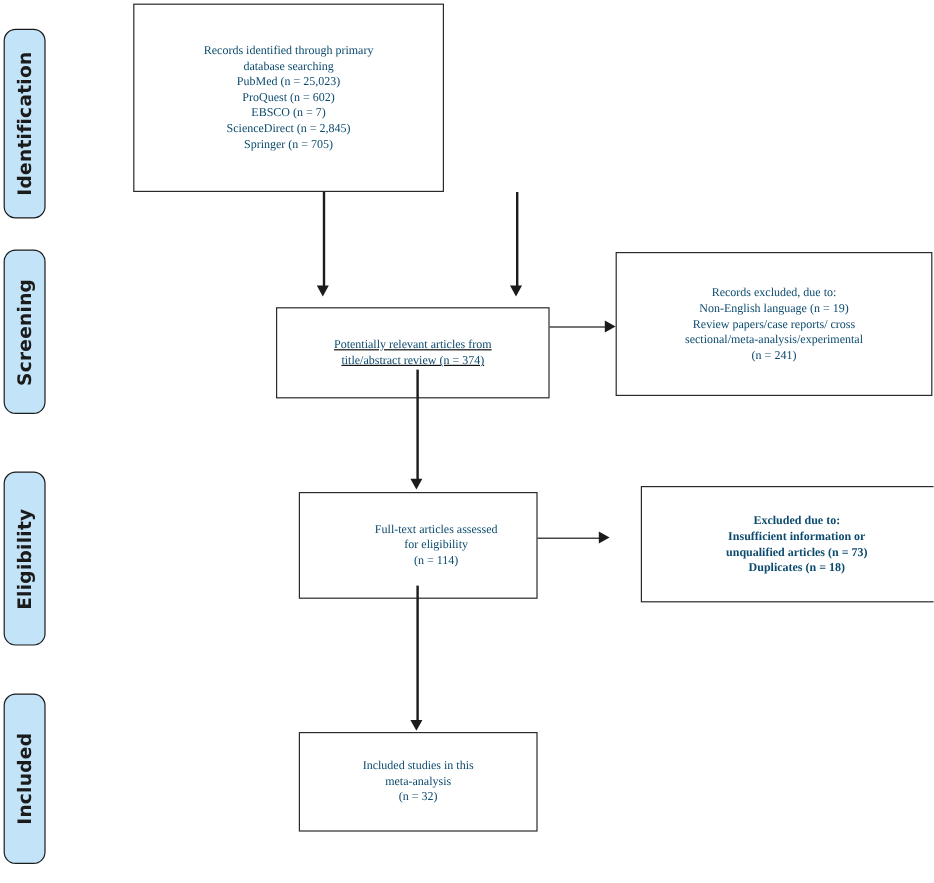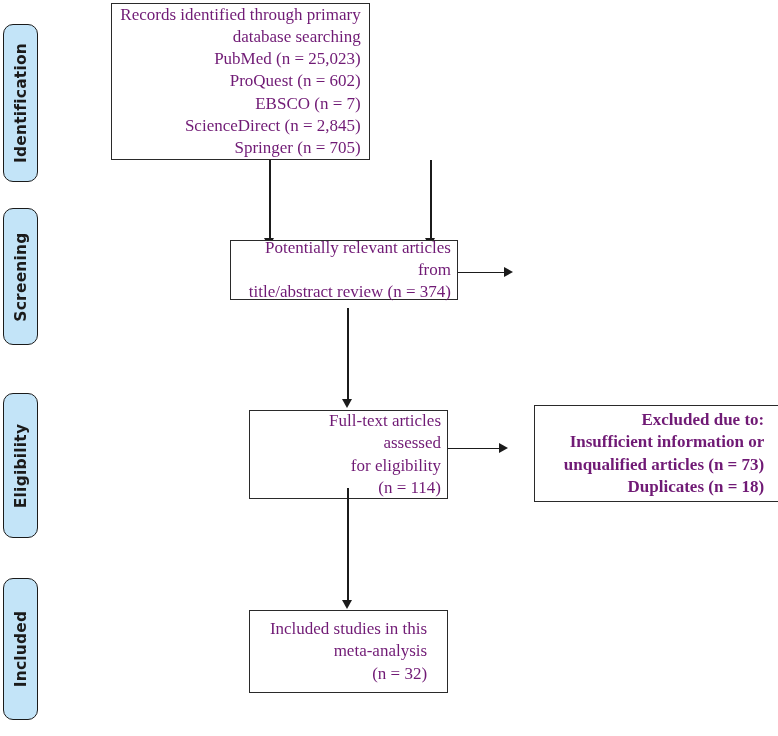--- a/index.html
+++ b/index.html
@@ -39,25 +39,24 @@
     border:1.3px solid #2a2a2a;
     box-sizing:border-box;
     display:flex;
     align-items:center;
     justify-content:center;
     text-align:center;
     padding:4px 6px;
   }
   .box .box-text{
     font-family:"Liberation Serif", serif;
-    font-size:17px;
+    font-size:10px;
     line-height:1.30;
-    color:#701a75;
+    color:#0c4a6e;
     white-space:pre-line;
-    text-align:right;
   }
 
   
   .conn{position:absolute;background:#1b1b1b;}
   .v-line{width:1.6px;}
   .h-line{height:1.6px;}
   .arrow-down{
     position:absolute;
     width:0;height:0;
     border-left:5.5px solid transparent;
@@ -103,25 +102,32 @@
 Springer (n = 705)</span>
   </div>
 
 
   <div class="conn v-line" style="left:269px; top:160px; height:80px;"></div>
   <div class="arrow-down" style="left:264.3px; top:238px;"></div>
 
   <div class="conn v-line" style="left:430px; top:160px; height:80px;"></div>
   <div class="arrow-down" style="left:425.3px; top:238px;"></div>
 
-  <div class="box" style="left:230px; top:240px; width:228px; height:60px;">
+  <div class="box" style="left:230px; top:256px; width:228px; height:76px;text-decoration:underline;">
     <span class="box-text">Potentially relevant articles from
 title/abstract review (n = 374)</span>
   </div>
 
+  <div class="box" style="left:513px; top:210px; width:264px; height:120px;">
+    <span class="box-text">Records excluded, due to:
+Non-English language (n = 19)
+Review papers/case reports/ cross
+sectional/meta-analysis/experimental
+(n = 241)</span>
+  </div>
 
   <div class="conn h-line" style="left:458px; top:271.5px; width:48px;"></div>
   <div class="arrow-right" style="left:504px; top:267px;"></div>
 
   <div class="conn v-line" style="left:347px; top:308px; height:93px;"></div>
   <div class="arrow-down" style="left:342.3px; top:399px;"></div>
 
   <div class="box" style="left:249px; top:410px; width:199px; height:89px;padding-left:36px;">
     <span class="box-text">Full-text articles assessed
 for eligibility

